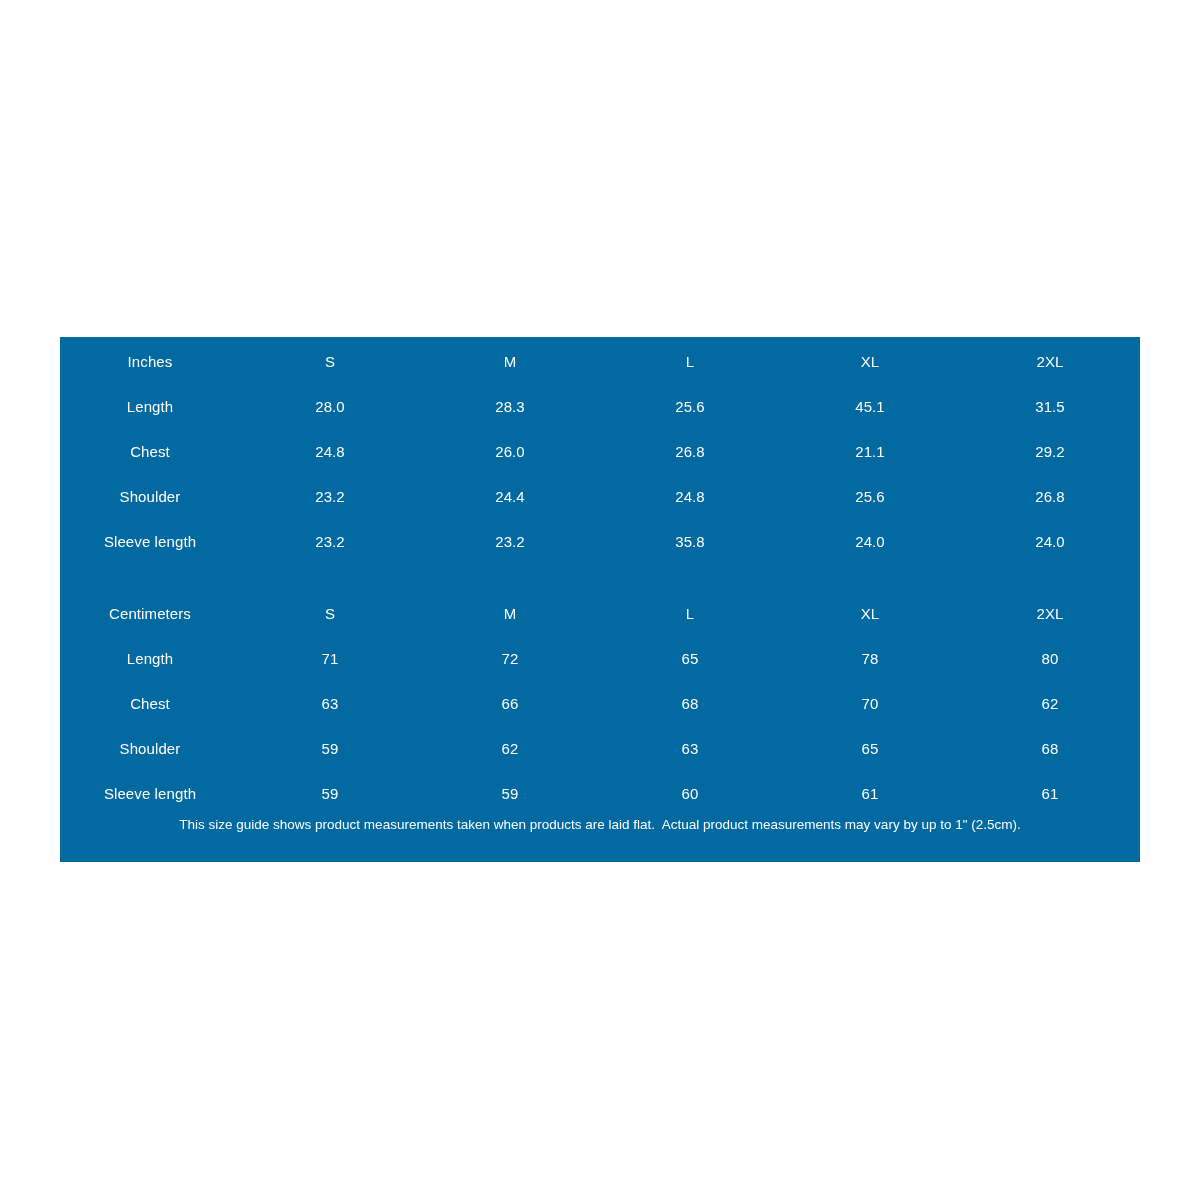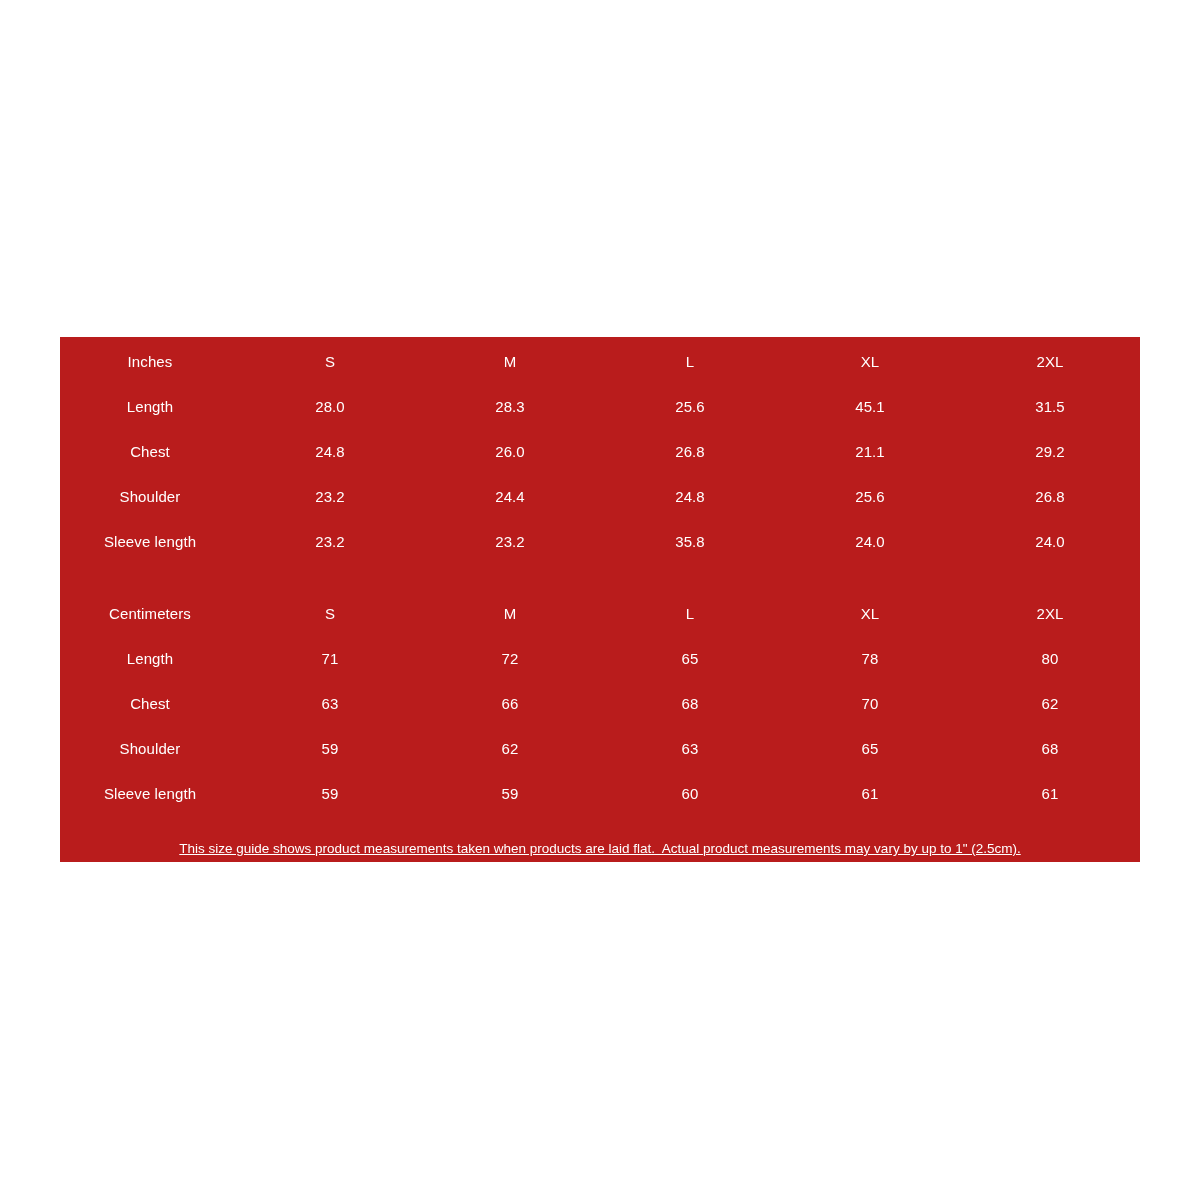--- a/index.html
+++ b/index.html
@@ -15,21 +15,21 @@
     position: relative;
   }
 
   
   #size-guide-panel {
     position: absolute;
     left: 60px;
     top: 337px;
     width: 1080px;
     height: 525px;
-    background: #b91c1c;
+    background: #0369a1;
     color: #ffffff;
     box-sizing: border-box;
     display: flex;
     flex-direction: column;
   }
 
   table.size-table {
     width: 100%;
     border-collapse: collapse;
     table-layout: fixed;
@@ -58,29 +58,28 @@
   #inches-table-wrap {
     margin-top: 2px;
   }
 
   
   .table-gap {
     height: 27px;
   }
 
   #footnote {
-    margin-top: 26px;
+    margin-top: 2px;
     text-align: center;
     font-size: 13.5px;
     line-height: 1;
     color: #ffffff;
     white-space: pre;
     padding: 0 14px;
     box-sizing: border-box;
-    text-decoration: underline;
   }
 </style>
 </head>
 <body>
 
 <div id="size-guide-panel">
 
   <div id="inches-table-wrap">
     <table class="size-table">
       <colgroup>

